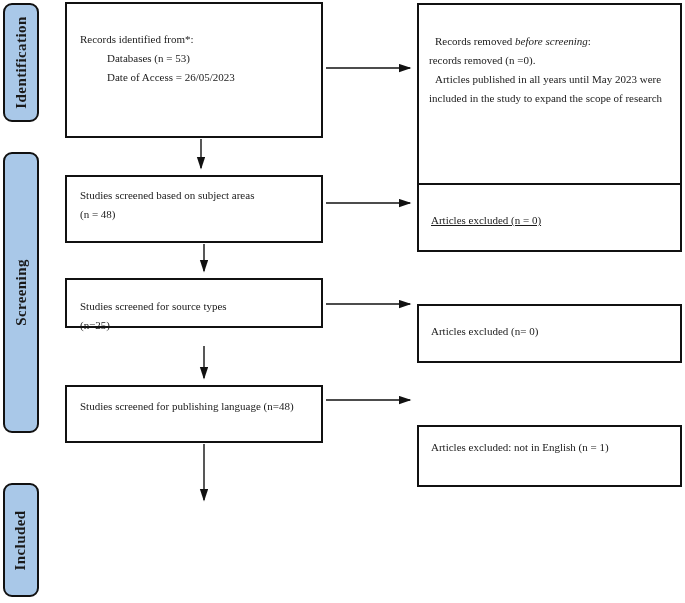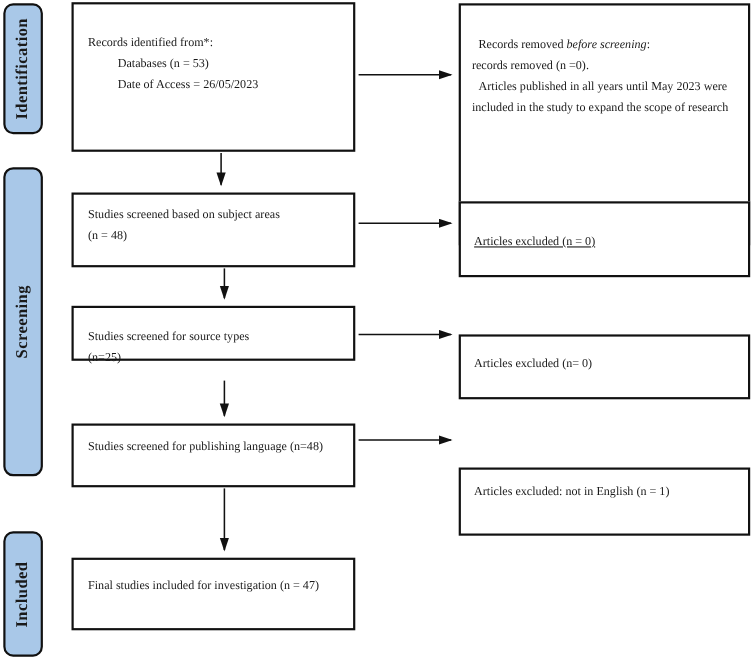--- a/index.html
+++ b/index.html
@@ -58,23 +58,20 @@
 
   <div class="box" style="left:65px;top:278px;width:258px;height:50px;padding:17px 12px 16px 13px;">
     <div>Studies screened for source types</div>
     <div>(n=25)</div>
   </div>
 
   <div class="box" style="left:65px;top:385px;width:258px;height:58px;padding:10px 12px 0 13px;">
     <div>Studies screened for publishing language (n=48)</div>
   </div>
 
-  <div class="box" style="left:65px;top:507px;width:258px;height:66px;padding:14px 12px 0 13px;">
-    <div>Final studies included for investigation (n = 47)</div>
-  </div>
 
   <div class="box" style="left:417px;top:3px;width:265px;height:220px;padding:27px 8px 0 10px;">
     <div class="fl-indent"><span>Records removed </span><span class="it">before screening</span><span>:</span></div>
     <div>records removed (n =0).</div>
     <div class="fl-indent">Articles published in all years until May 2023 were included in the study to expand the scope of research</div>
   </div>
 
   <div class="box" style="left:417px;top:183px;width:265px;height:69px;padding:26px 8px 0 12px;text-decoration:underline;">
     <div>Articles excluded (n = 0)</div>
   </div>

